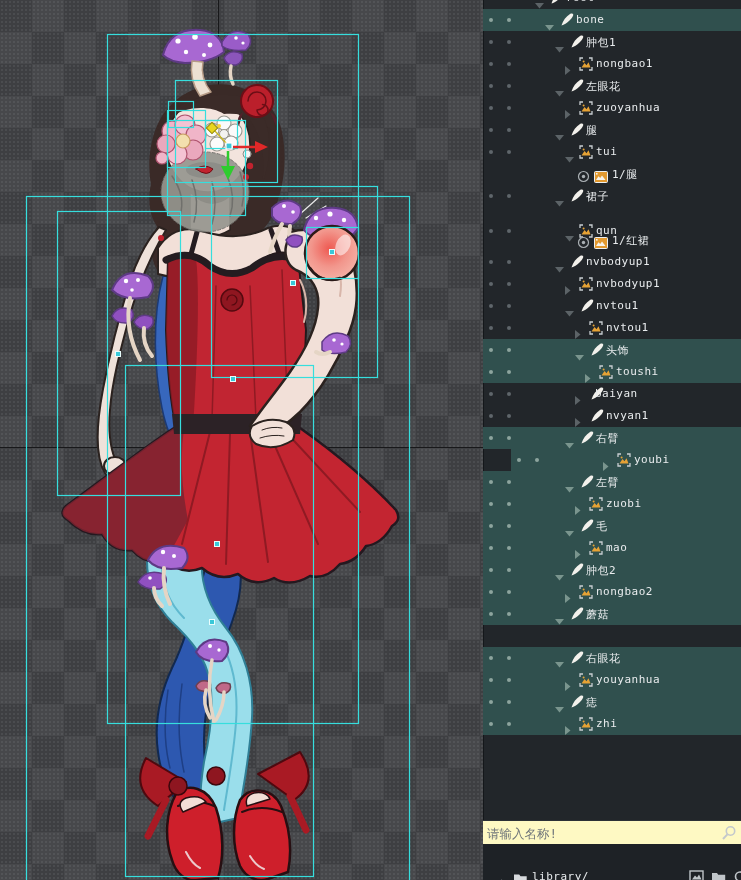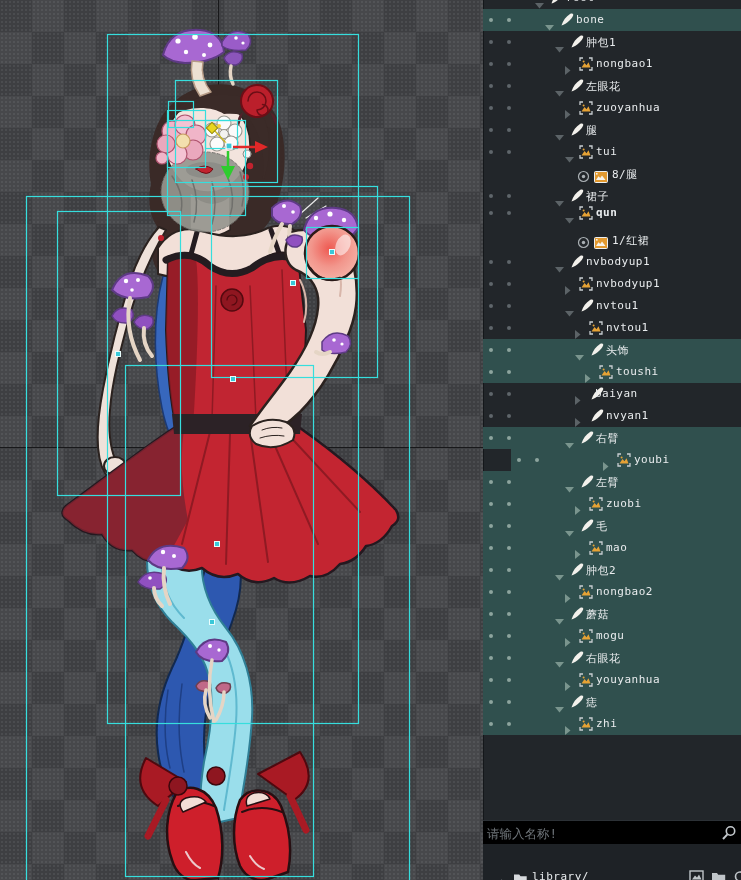--- a/index.html
+++ b/index.html
@@ -27,21 +27,21 @@
   .rlabel{position:absolute;top:4px;font-size:11px;color:#e9ecee;white-space:nowrap;
           letter-spacing:0.5px;}
   
   #tabbar{position:absolute;left:0;top:796px;width:258px;height:24px;background:#22262a;
           border-top:1px solid #15181b;box-sizing:border-box;}
   #tab-res{position:absolute;left:0;top:0;width:90px;height:23px;background:#2b3036;}
   #tab-res .tlabel{position:absolute;left:10px;top:4px;font-size:12.5px;color:#eceff1;}
   #tab-close{position:absolute;left:58px;top:5px;width:14px;height:14px;color:#aab0b5;
              font-size:13px;line-height:13px;}
   .tbicon{position:absolute;top:4px;width:16px;height:16px;}
-  #searchbar{position:absolute;left:0;top:820px;width:258px;height:24px;background:#000000;
+  #searchbar{position:absolute;left:0;top:820px;width:258px;height:24px;background:#fef9c3;
              border-top:1px solid #2c3136;box-sizing:border-box;padding-left:20px;}
   #searchbar input{position:absolute;left:2px;top:1px;width:220px;height:20px;background:transparent;
      border:none;outline:none;color:#80868b;font-size:12.5px;
      font-family:"DejaVu Sans Mono","Liberation Mono",monospace;}
   #searchbar input::placeholder{color:#6f757a;opacity:1;}
   #mag{position:absolute;left:238px;top:4px;}
   #resources{position:absolute;left:0;top:844px;width:258px;height:36px;background:#1e2226;}
   .resrow{position:absolute;left:0;width:258px;height:22px;}
   .resrow.sel{background:#30504e;}
   .resrow .rlabel{top:4px;}
@@ -340,34 +340,34 @@
         <div class="row" style="top: 163px;">
           <span class="ricon" style="left:94px;top:5px"><svg width="13" height="13">
               <circle cx="6.5" cy="6.5" r="5" fill="none" stroke="#aab0b4" stroke-width="1.2"></circle>
               <circle cx="6.5" cy="6.5" r="1.7" fill="#aab0b4"></circle>
             </svg></span>
           <span class="ricon" style="left:111px;top:5px"><svg width="14" height="12">
               <rect x="0.5" y="0.5" width="13" height="11" rx="1" fill="#e2992f" stroke="#eceff1" stroke-width="1"></rect>
               <path d="M2,9 L4.5,5.2 L6.2,7 L8,4.5 L11.5,9 Z" fill="#f7f3ea"></path>
               <rect x="2" y="2" width="1.6" height="1.6" fill="#f7f3ea"></rect>
             </svg></span>
-          <span class="rlabel" style="left:129px">8/腿</span>
+          <span class="rlabel" style="left:129px">1/腿</span>
         </div>
         <div class="row" style="top: 185px;">
           <span class="dot" style="left:6px"></span>
                     <span class="dot" style="left:24px"></span>
           <span class="arrow" style="left:72px"><svg width="9" height="6">
               <polygon points="0,0 9,0 4.5,5.5" fill="#5c6367"></polygon>
             </svg></span>
           <span class="ricon" style="left:86px"><svg width="16" height="16">
               <path d="M2.5,13.5 C4,8.5 7,4.5 11,2 C12.5,1.2 14,1.5 14.2,2.2 C14.6,3.5 13,6 10.5,8.5 C8,11 5,13 2.5,13.5 Z" fill="#f3f1ec"></path>
             </svg></span>
           <span class="rlabel" style="left:103px">裙子</span>
         </div>
-        <div class="row" style="top: 202px; font-weight: bold;">
+        <div class="row" style="top: 220px;">
           <span class="dot" style="left:6px"></span>
                     <span class="dot" style="left:24px"></span>
           <span class="arrow" style="left:82px"><svg width="9" height="6">
               <polygon points="0,0 9,0 4.5,5.5" fill="#5c6367"></polygon>
             </svg></span>
           <span class="ricon" style="left:96px"><svg width="14" height="15">
               <g transform="translate(0,1)">
                 <path d="M1,4 V1 H4 M10,1 H13 V4 M13,10 V13 H10 M4,13 H1 V10" stroke="#c9ced2" stroke-width="1.3" fill="none"></path>
                 <path d="M2.5,10.5 L5.5,6 L7.5,8.2 L9.5,5.2 L11.5,10.5 Z" fill="#e6a235"></path>
                 <circle cx="4.6" cy="4.4" r="1" fill="#e6a235"></circle>
@@ -594,35 +594,20 @@
         <div class="row sel" style="top: 603px; text-align: right;">
           <span class="dot" style="left:6px"></span>
                     <span class="dot" style="left:24px"></span>
           <span class="arrow" style="left:72px"><svg width="9" height="6">
               <polygon points="0,0 9,0 4.5,5.5" fill="#7a958e"></polygon>
             </svg></span>
           <span class="ricon" style="left:86px"><svg width="16" height="16">
               <path d="M2.5,13.5 C4,8.5 7,4.5 11,2 C12.5,1.2 14,1.5 14.2,2.2 C14.6,3.5 13,6 10.5,8.5 C8,11 5,13 2.5,13.5 Z" fill="#f3f1ec"></path>
             </svg></span>
           <span class="rlabel" style="left:103px">蘑菇</span>
-        </div>
-        <div class="row sel" style="top: 625px;">
-          <span class="dot" style="left:6px"></span>
-                    <span class="dot" style="left:24px"></span>
-          <span class="arrow" style="left:82px"><svg width="6" height="9">
-              <polygon points="0,0 5.5,4.5 0,9" fill="#7a958e"></polygon>
-            </svg></span>
-          <span class="ricon" style="left:96px"><svg width="14" height="15">
-              <g transform="translate(0,1)">
-                <path d="M1,4 V1 H4 M10,1 H13 V4 M13,10 V13 H10 M4,13 H1 V10" stroke="#c9ced2" stroke-width="1.3" fill="none"></path>
-                <path d="M2.5,10.5 L5.5,6 L7.5,8.2 L9.5,5.2 L11.5,10.5 Z" fill="#e6a235"></path>
-                <circle cx="4.6" cy="4.4" r="1" fill="#e6a235"></circle>
-              </g>
-            </svg></span>
-          <span class="rlabel" style="left:113px">mogu</span>
         </div>
         <div class="row sel" style="top: 647px; font-family: Liberation Serif, serif;">
           <span class="dot" style="left:6px"></span>
                     <span class="dot" style="left:24px"></span>
           <span class="arrow" style="left:72px"><svg width="9" height="6">
               <polygon points="0,0 9,0 4.5,5.5" fill="#7a958e"></polygon>
             </svg></span>
           <span class="ricon" style="left:86px"><svg width="16" height="16">
               <path d="M2.5,13.5 C4,8.5 7,4.5 11,2 C12.5,1.2 14,1.5 14.2,2.2 C14.6,3.5 13,6 10.5,8.5 C8,11 5,13 2.5,13.5 Z" fill="#f3f1ec"></path>
             </svg></span>

